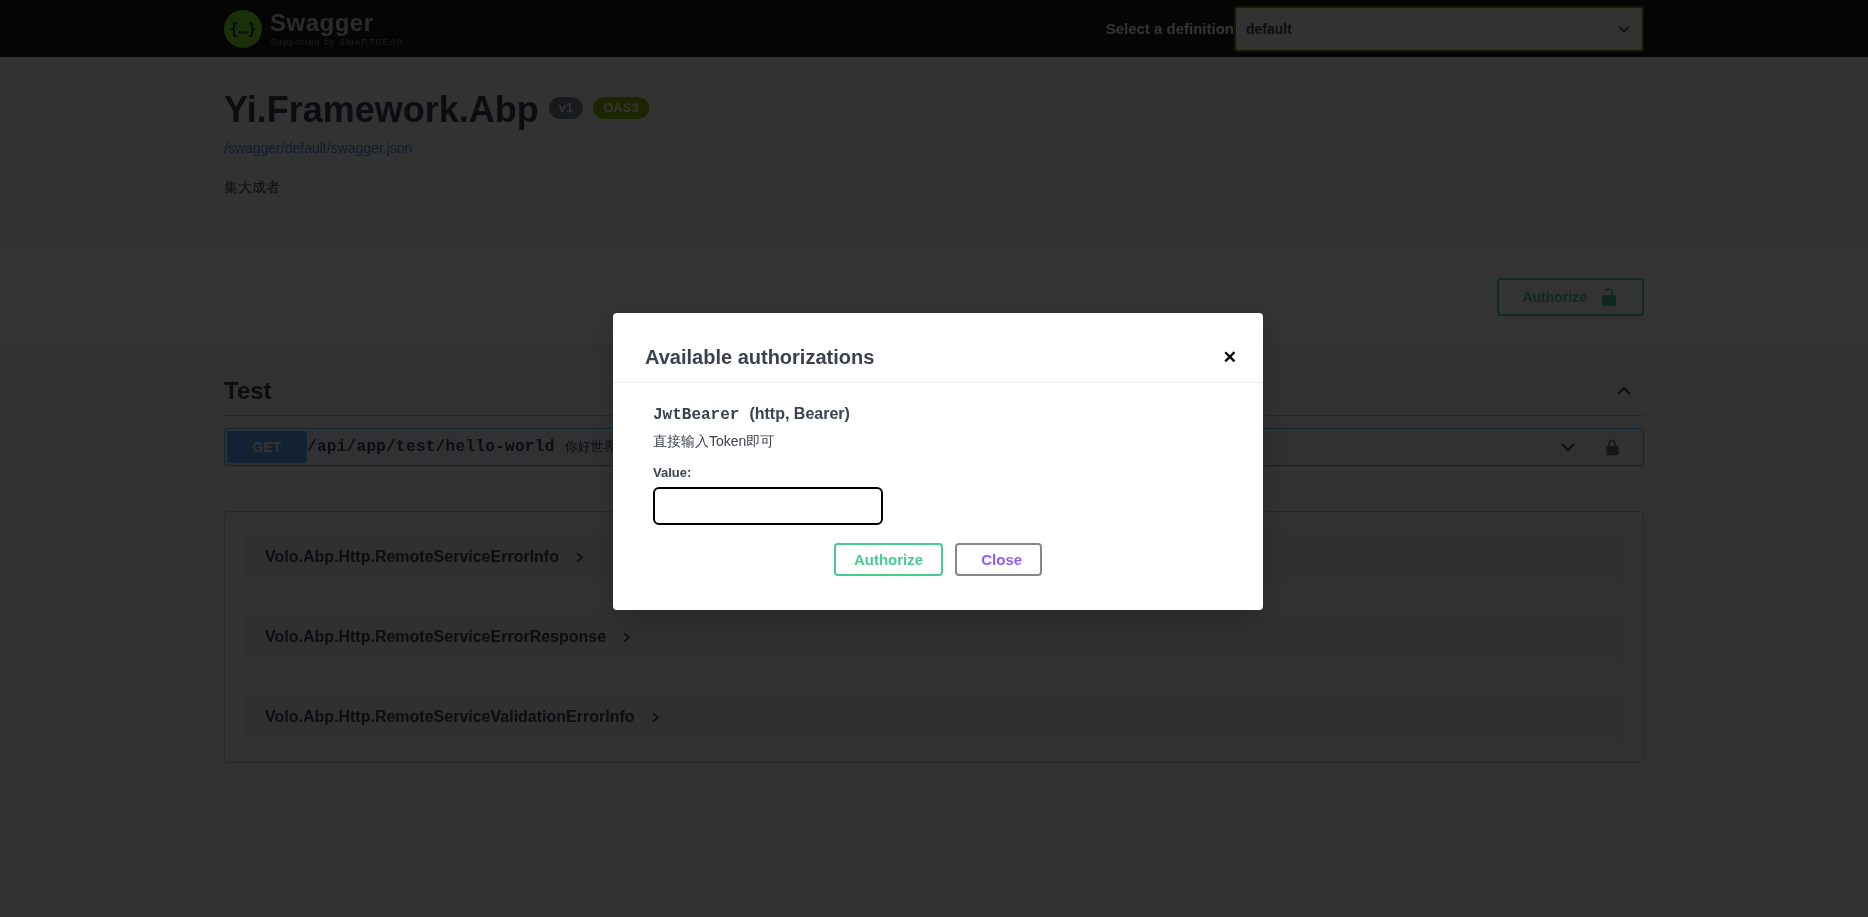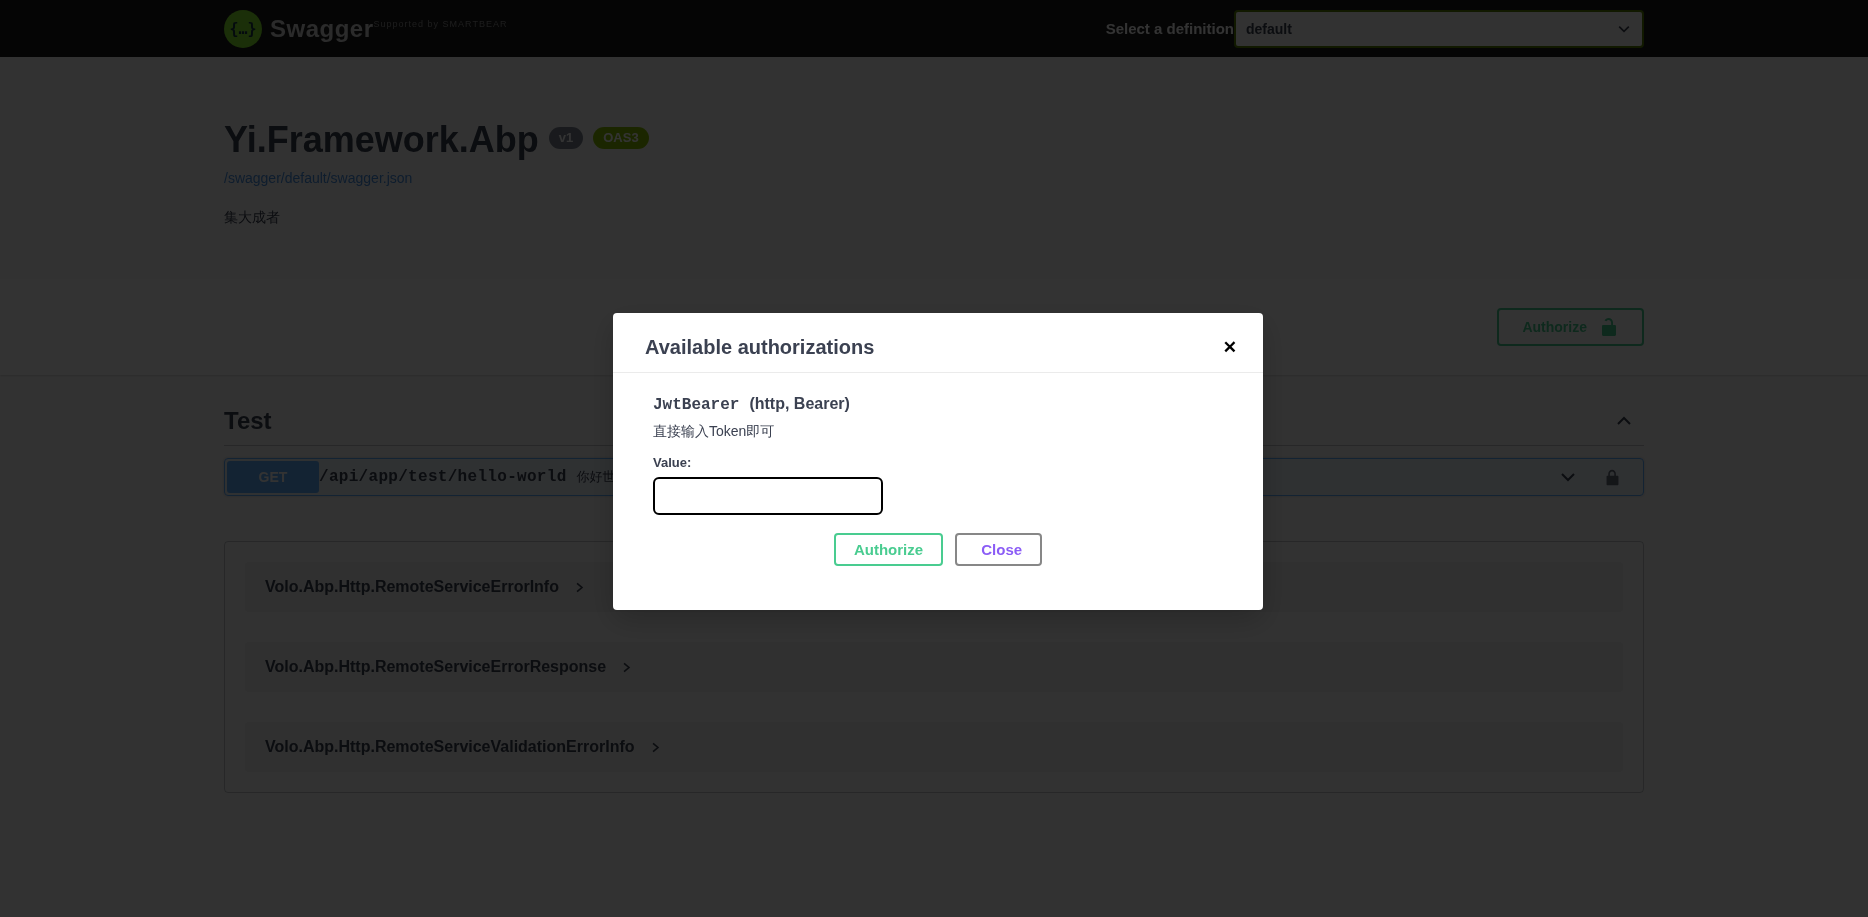--- a/index.html
+++ b/index.html
@@ -9,33 +9,33 @@
     background:#fafafa;
     font-family:"Liberation Sans", sans-serif;
     color:var(--text, #3b4151);
   }
   .wrapper { width:1420px; margin:0 auto; }
 
   
   .topbar { height:57px; background:var(--topbar-bg,#1b1b1b); }
   .topbar .wrapper { height:100%; display:flex; align-items:center; justify-content:space-between; }
   .brand { display:flex; align-items:center; gap:8px; }
-  .brand-texts { display:flex; flex-direction:row; line-height:1; }
+  .brand-texts { display:flex; flex-direction:column; line-height:1; }
   .brand-name { font-size:24px; font-weight:700; color:#d5d5d5; letter-spacing:.5px; }
   .brand-sub { font-size:9px; color:#8f8f8f; margin-top:3px; letter-spacing:1px; }
   .definition-group { display:flex; align-items:center; gap:0; }
   .definition-label { color:#fff; font-size:15px; font-weight:700; }
   .definition-select {
-    width:410px; height:38px; background:#f7f7f7; border:2px solid #547f00;
+    width:410px; height:46px; background:#f7f7f7; border:2px solid #547f00;
     border-radius:4px; display:flex; align-items:center; justify-content:space-between;
     padding:0 10px; font-size:14px; font-weight:600; color:#3b4151; cursor:pointer;
   }
 
   
-  .info-wrapper { padding-top:62px; }
+  .info-wrapper { padding-top:32px; }
   .title-row { display:flex; align-items:flex-start; gap:10px; }
   .page-title { font-size:36px; font-weight:700; line-height:1.15; color:var(--text,#3b4151); }
   .badges { display:flex; gap:10px; margin-top:8px; }
   .badge { font-size:13px; font-weight:700; color:#fff; padding:3px 10px; border-radius:57px; line-height:1.2; }
   .badge-version { background:var(--badge-gray,#7d8492); }
   .badge-oas { background:var(--oas3-green,#89bf04); }
   .spec-link { display:inline-block; margin-top:10px; font-size:14px; color:var(--link-blue,#4990e2); text-decoration:none; }
   .api-description { margin-top:22px; font-size:14px; }
 
   
@@ -52,21 +52,21 @@
   .tag-header { display:flex; align-items:center; justify-content:space-between;
     padding:32px 0 10px 0; border-bottom:1px solid rgba(59,65,81,.3); cursor:pointer; }
   .tag-title { font-size:24px; font-weight:700; }
   .icon-btn { background:none; border:none; cursor:pointer; padding:0 10px; display:flex; align-items:center; }
   .opblock {
     margin-top:12px; border:1px solid var(--get-blue,#61affe);
     background:rgba(97,175,254,.1); border-radius:4px; box-shadow:0 0 3px rgba(0,0,0,.19);
   }
   .opblock-summary { display:flex; align-items:center; padding:2px; }
   .method-badge {
-    width:92px; text-align:center; padding:8px 3px; border-radius:3px;
+    width:80px; text-align:center; padding:8px 3px; border-radius:3px;
     background:var(--get-blue,#61affe); color:#fff; font-size:14px; font-weight:700;
   }
   .op-path { font-family:"Liberation Mono","DejaVu Sans Mono",monospace; font-size:16px; font-weight:700; letter-spacing:.3px; }
   .op-summary-text { margin-left:10px; font-size:13px; }
   .op-right { margin-left:auto; display:flex; align-items:center; gap:6px; padding-right:10px; }
 
   
   .models-section { margin-top:45px; border:1px solid rgba(59,65,81,.3); border-radius:4px; }
   .models-header { display:flex; align-items:center; justify-content:space-between;
     padding:18px 20px; border-bottom:1px solid rgba(59,65,81,.3); cursor:pointer; }
@@ -79,21 +79,21 @@
   .model-card:last-child { margin-bottom:0; }
   .model-name { font-size:16px; font-weight:700; }
 
   
   .backdrop { position:fixed; inset:0; background:rgba(0,0,0,.8); z-index:50; }
   .modal {
     position:fixed; left:613px; top:313px; width:650px; min-height:297px; z-index:60;
     background:#fff; border-radius:4px; box-shadow:0 10px 30px rgba(0,0,0,.2);
   }
   .modal-header { display:flex; align-items:center; justify-content:space-between;
-    padding:23px 26px 13px 32px; border-bottom:1px solid #ebebeb; }
+    padding:33px 26px 13px 32px; border-bottom:1px solid #ebebeb; }
   .modal-title { font-size:20px; font-weight:700; }
   .modal-close { background:none; border:none; font-size:17px; font-weight:700; color:#000; cursor:pointer; line-height:1; }
   .modal-body { padding:20px 40px 24px 40px; }
   .scheme-title { display:flex; align-items:baseline; gap:10px; margin-top:2px; }
   .scheme-name { font-family:"Liberation Mono","DejaVu Sans Mono",monospace; font-size:16px; font-weight:700; }
   .scheme-type { font-size:16px; font-weight:700; }
   .scheme-desc { margin-top:9px; font-size:14px; }
   .value-label { margin-top:14px; font-size:13px; font-weight:700; }
   .token-input {
     margin-top:7px; width:230px; height:38px; border:2px solid #000; border-radius:6px;

